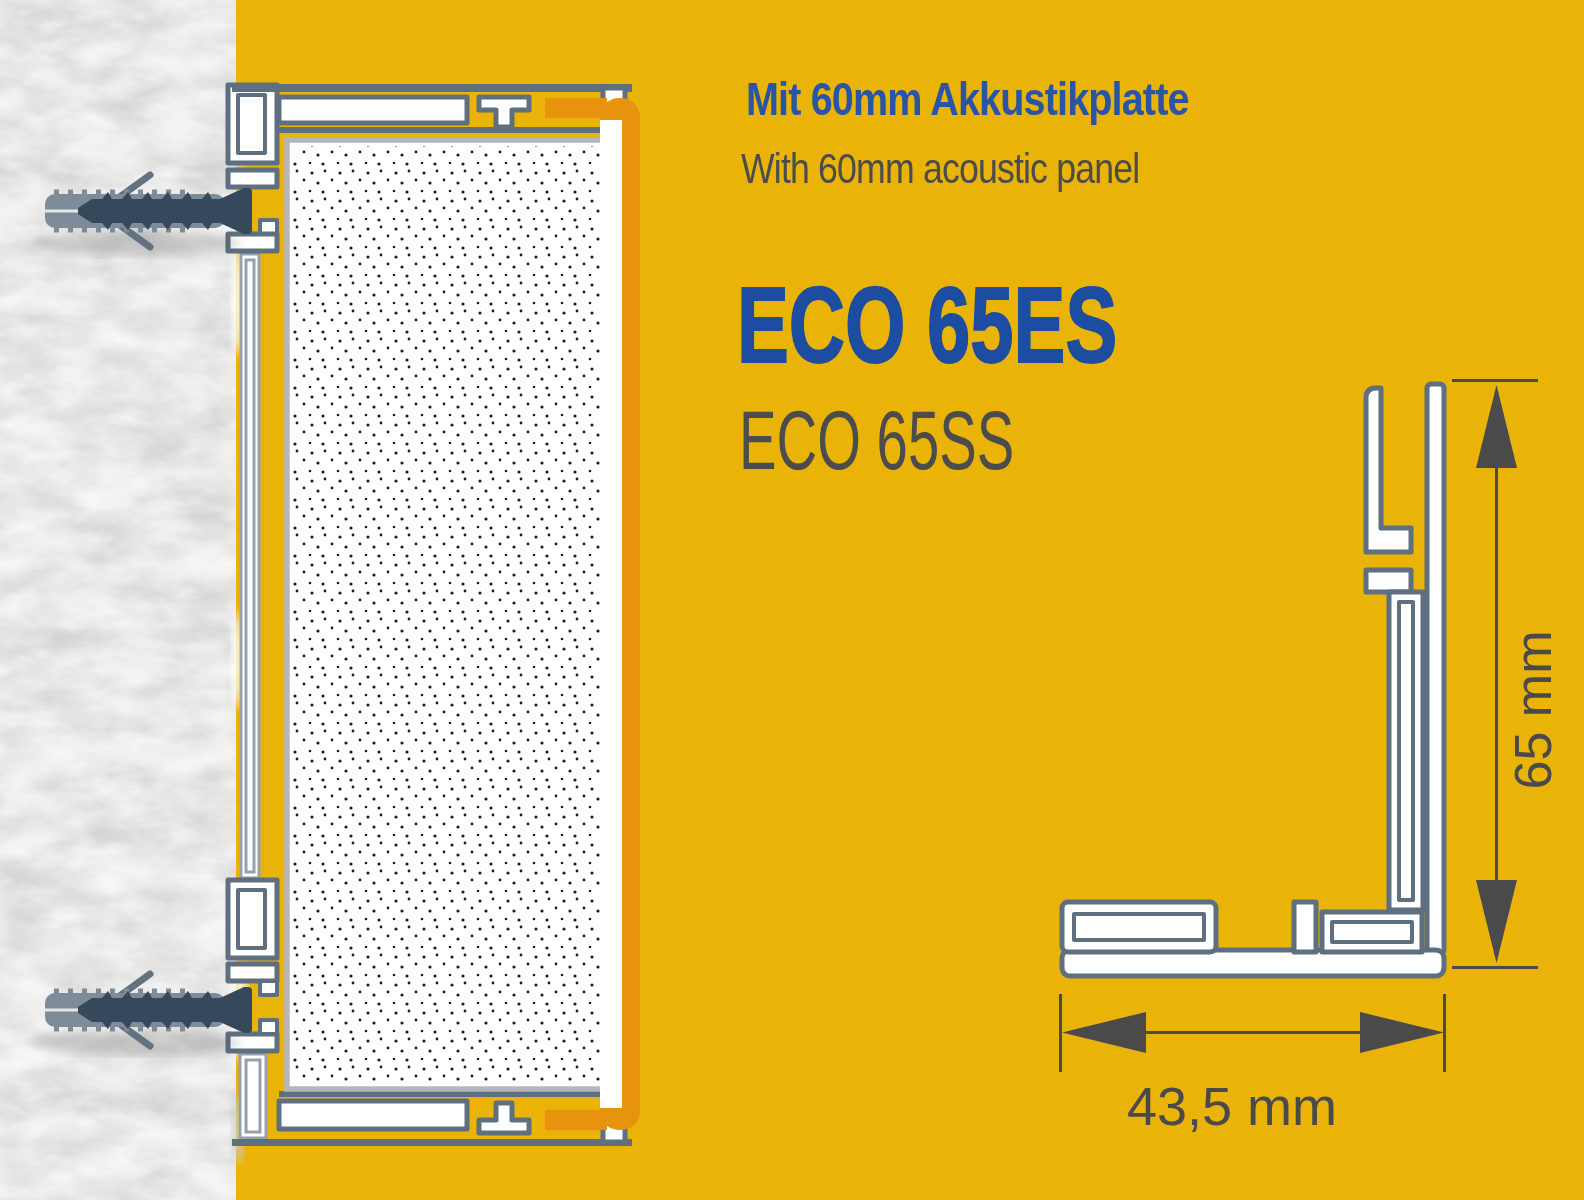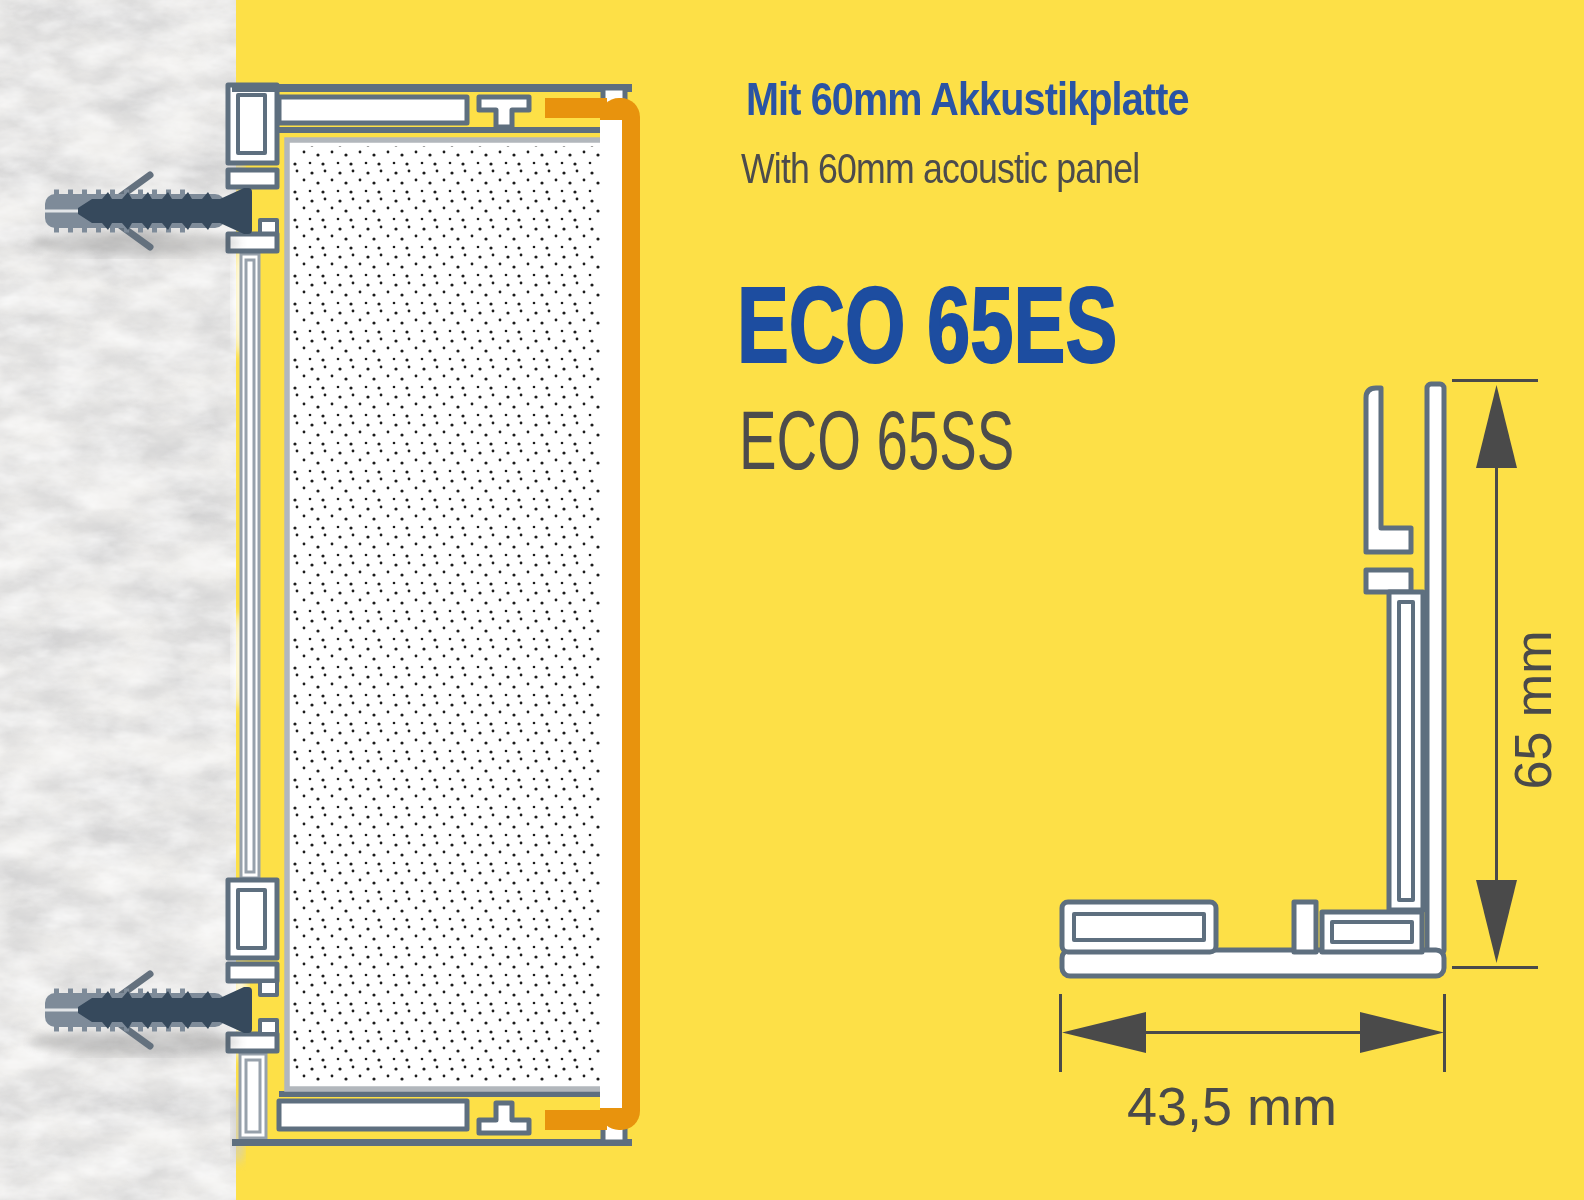--- a/index.html
+++ b/index.html
@@ -1,16 +1,16 @@
 <!DOCTYPE html>
 <html style="--accent-orange: #E8930D; --profile-slate: #5E6F7F; --rail-gray: #97A1AB; --panel-border: #B2B7BC; --heading-blue: #2A54A4; --product-blue: #1D4DA0; --text-gray: #4C4C4C; --dim-gray: #4A4A4A; --screw-dark: #36495C; --anchor-gray: #7E8B99; --wing-gray: #64717E; --wall-base: #EFEEEC; --dot-color: #1C1C1C;"><head>
 <meta charset="utf-8">
 <style>
   html,body{margin:0;padding:0;background:#fff;}
-  #canvas{position:relative;width:1584px;height:1200px;background:#fde047;overflow:hidden;
+  #canvas{position:relative;width:1584px;height:1200px;background:#eab308;overflow:hidden;
           font-family:"Liberation Sans",sans-serif;text-decoration:underline;}
   .abs{position:absolute;}
   
   #title-de{left:746px;top:76px;font-size:46px;font-weight:700;letter-spacing:-1px;
             color:var(--heading-blue);transform:scaleX(.86);transform-origin:left top;line-height:1;}
   #title-en{left:741px;top:148px;font-size:42px;font-weight:400;letter-spacing:-1px;
             color:var(--text-gray);transform:scaleX(.85);transform-origin:left top;line-height:1;}
   #product-primary{left:737px;top:271px;font-size:108px;font-weight:700;
             color:var(--product-blue);-webkit-text-stroke:2px var(--product-blue);
             transform:scaleX(.72);transform-origin:left top;line-height:1;letter-spacing:0px;}

